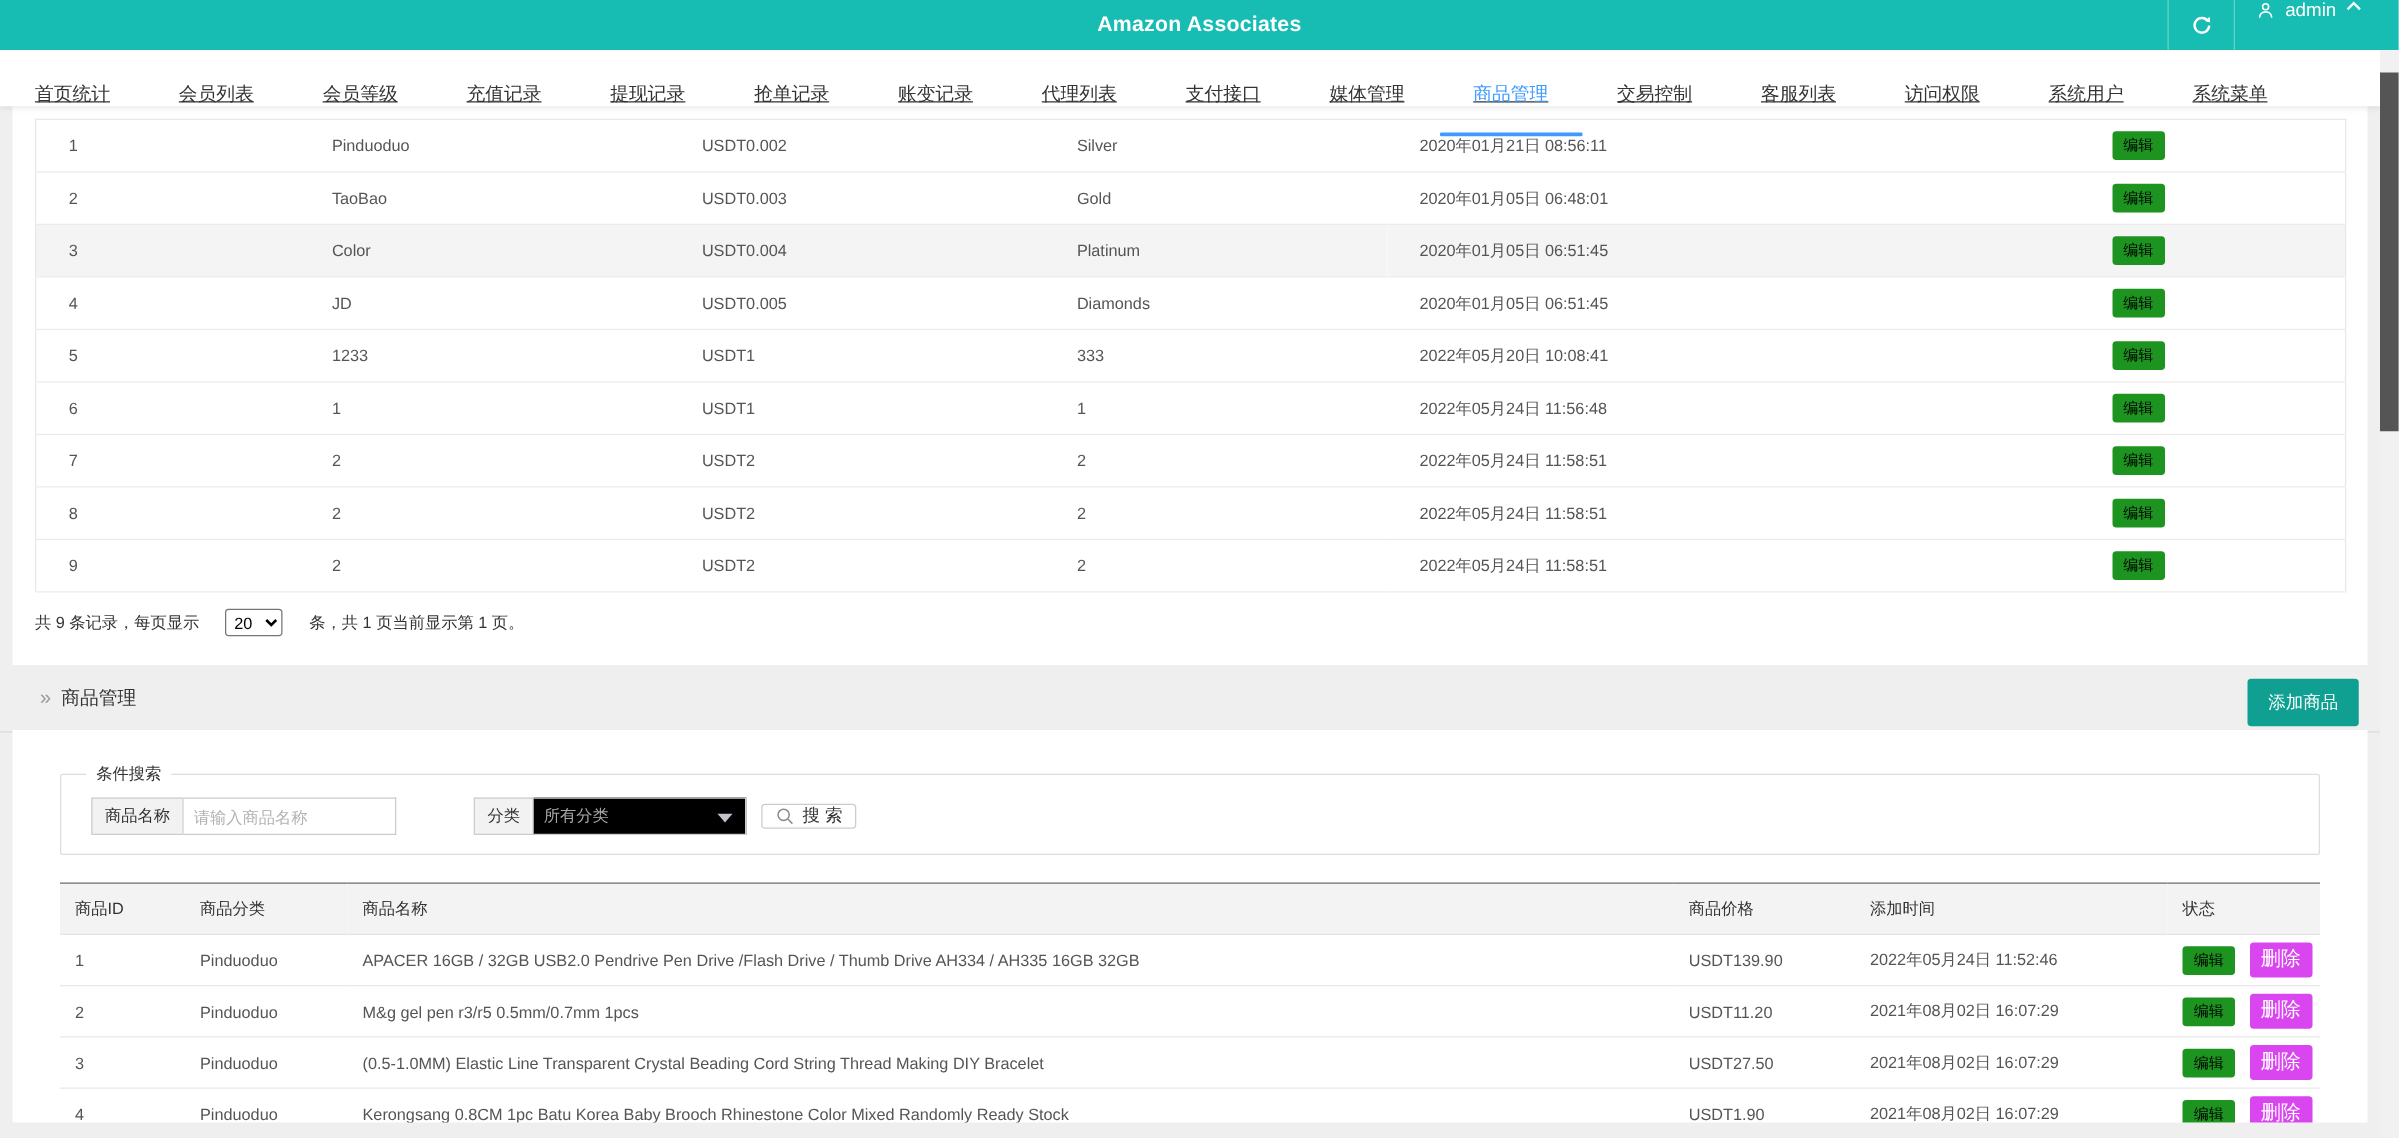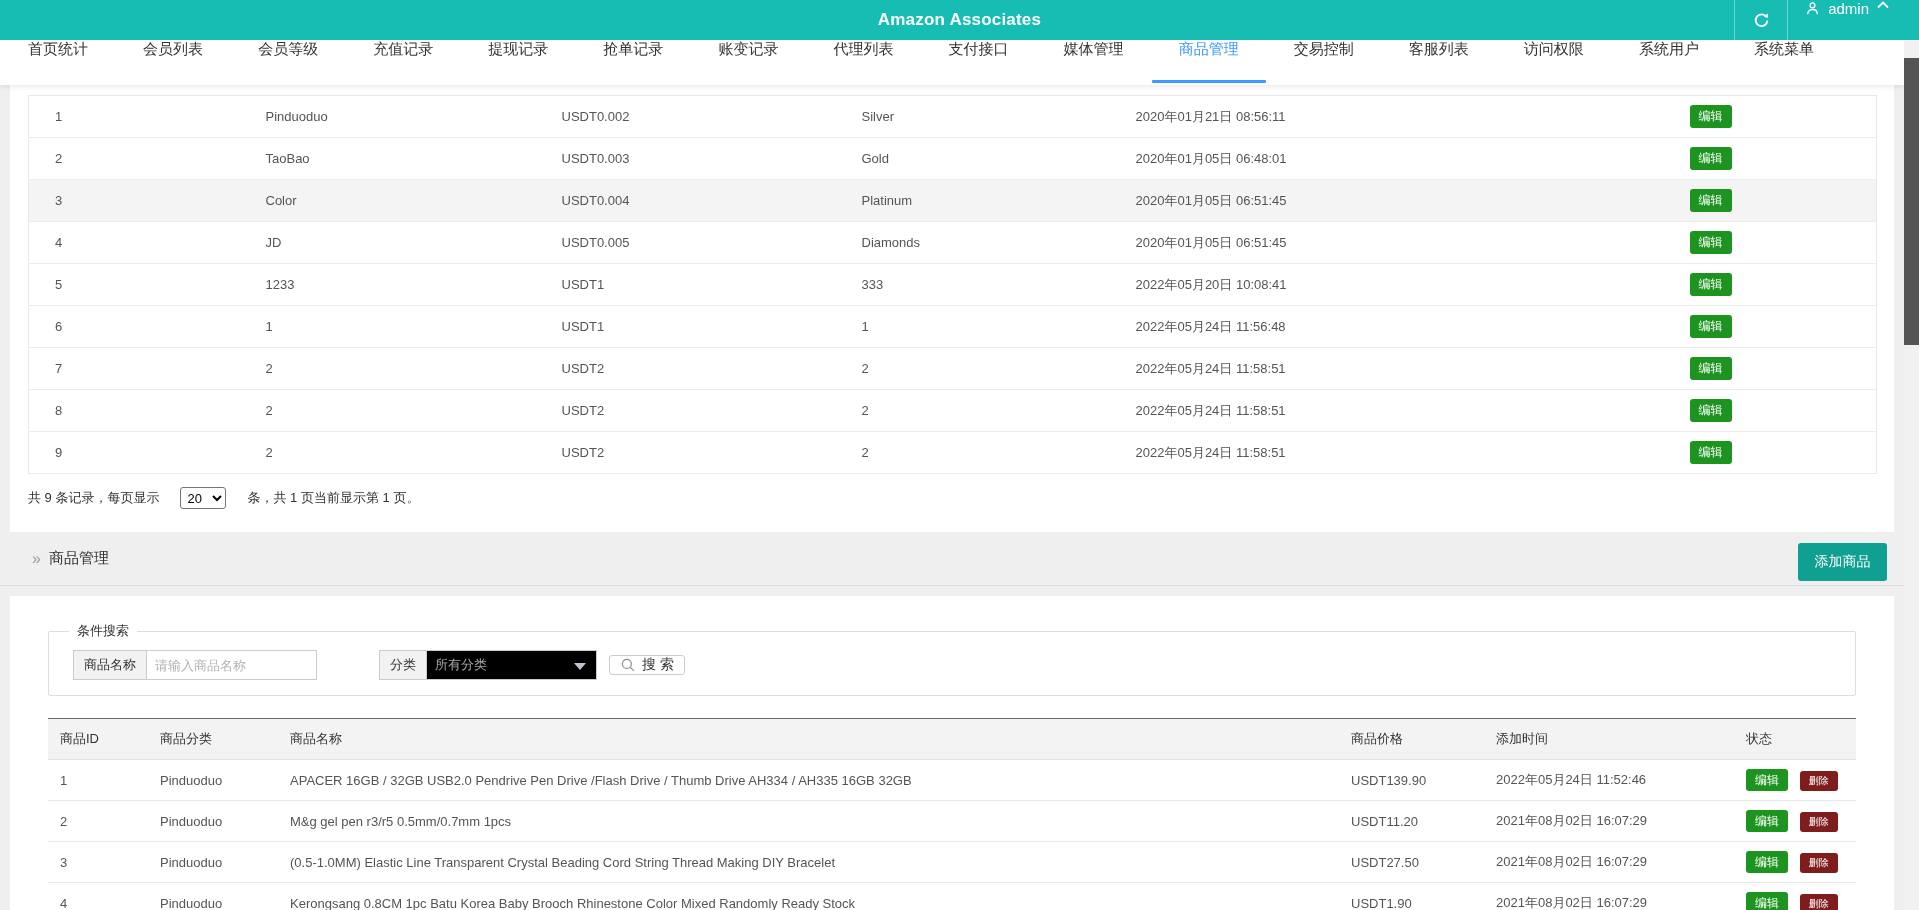--- a/index.html
+++ b/index.html
@@ -20,67 +20,67 @@
   .header-right { position:absolute; right:15px; top:0; height:40px; display:flex; align-items:stretch; z-index:2; }
   .refresh-cell {
     width:54px; display:flex; align-items:center; justify-content:center;
     border-left:1px solid rgba(255,255,255,.35); border-right:1px solid rgba(255,255,255,.35);
     cursor:pointer;
   }
   .user-cell { display:flex; gap:7px; padding:0 14px 0 16px; color:#fff; font-size:15px; cursor:pointer; }
   
   .nav-bar {
     position:absolute; left:0; top:40px; width:1904px; height:45px; background:#fff;
-    display:flex; align-items:flex-start; justify-content:space-between;
-    padding:0 90px 0 28px; z-index:5; box-shadow:0 2px 5px rgba(0,0,0,.08);
+    display:flex; align-items:flex-end; justify-content:space-between;
+    padding:0 90px 0 28px; z-index:5; box-shadow:0 2px 5px rgba(0,0,0,.08);text-decoration:underline;
   }
   .tab { font-size:15px; color:#333; position:relative; white-space:nowrap; cursor:pointer; }
   .tab.active { color:#3e9aff; }
   .tab.active::after {
     content:""; position:absolute; left:-27px; right:-27px; bottom:-24px; height:3px;
     background:#3e9aff; border-radius:1px;
   }
   
   .v-scrollbar { position:absolute; right:0; top:40px; width:15px; height:870px; background:#f1f1f1; z-index:7; }
   .v-scrollbar .thumb { position:absolute; left:0; top:18px; width:15px; height:287px; background:#555; }
   
   .panel1 { position:absolute; left:10px; top:85px; width:1884px; height:447px; background:#fff; z-index:1; }
   .cat-table {
     margin:10px 18px 0; width:1848px; border-collapse:collapse; table-layout:fixed;
     border:1px solid #e8e8e8; font-size:13px; color:#555;
   }
   .cat-table td { height:42px; border-bottom:1px solid #ececec; padding-left:26px; overflow:hidden; white-space:nowrap; }
   .cat-table tr:nth-child(3) { background:#f4f4f4; }
   .cat-table td.op { padding-left:50px; }
   .btn-edit {
-    display:inline-block; background:#1e9420; color:#ffffff; font-size:12px;
+    display:inline-block; background:#1e9420; color:#000000; font-size:12px;
     padding:4px 9px; border:none; border-radius:3px; cursor:pointer; line-height:1.2;
   }
   .btn-del {
-    display:inline-block; background:#7f1d1d; color:#fff; font-size:10px;
+    display:inline-block; background:#d946ef; color:#fff; font-size:16px;
     padding:4px 9px; border:none; border-radius:3px; cursor:pointer; margin-left:8px; line-height:1.2;
   }
   .pagination { margin:13px 0 0 18px; font-size:13px; color:#333; display:flex; align-items:center; gap:21px; }
   .pg-select {
     width:46px; height:22px; font-size:13px; color:#000; border:1px solid #767676;
     border-radius:3px; background:#fff; padding:0 2px;
   }
   
   .section-bar {
     position:absolute; left:0; top:532px; width:1904px; height:54px;
     border-bottom:1px solid #dcdcdc; z-index:1;
   }
   .breadcrumb { position:absolute; left:32px; top:17px; font-size:15px; color:#333; display:flex; align-items:center; gap:8px; }
   .crumb-icon { color:#9a9a9a; font-size:16px; }
   .btn-add {
     position:absolute; right:17px; top:11px; width:89px; height:38px;
     background:#0fa092; color:#fff; font-size:14px; border:none; border-radius:3px; cursor:pointer;font-family:Liberation Mono, monospace;
   }
   
-  .panel2 { position:absolute; left:10px; top:596px; width:1884px; height:314px; background:#fff; overflow:hidden; z-index:1; }
+  .panel2 { position:absolute; left:10px; top:584px; width:1884px; height:314px; background:#fff; overflow:hidden; z-index:1; }
   .search-fieldset {
     margin:26px 0 0 38px; width:1808px; height:74px;
     border:1px solid #ddd; border-radius:2px; position:relative;
   }
   .search-fieldset legend { margin-left:20px; padding:0 8px; font-size:13px; color:#333; }
   .search-row { display:flex; align-items:center; margin:10px 0 0 24px; }
   .group { display:inline-flex; align-items:stretch; height:30px; }
   .group .addon {
     background:#f2f2f2; border:1px solid #ccc; padding:0 10px; font-size:13px; color:#333;
     display:flex; align-items:center; white-space:nowrap;

